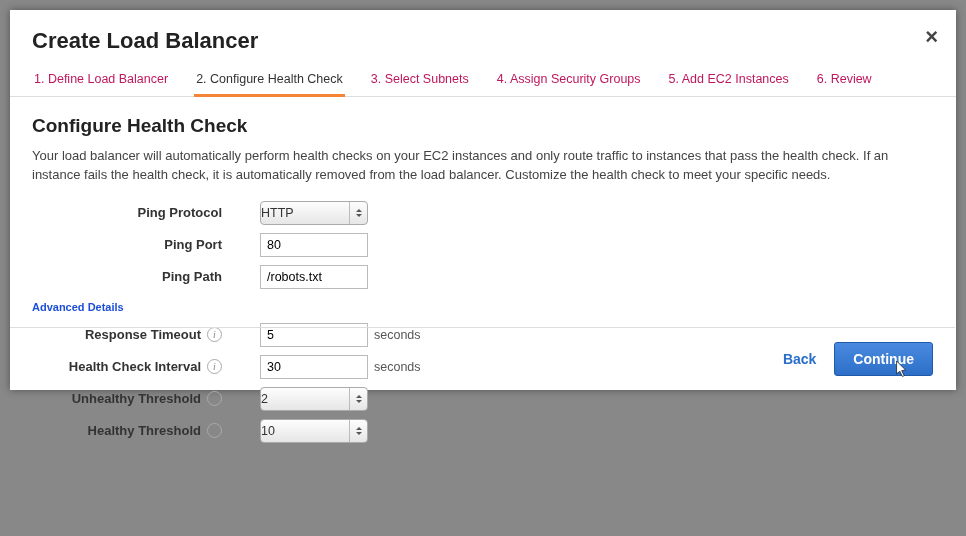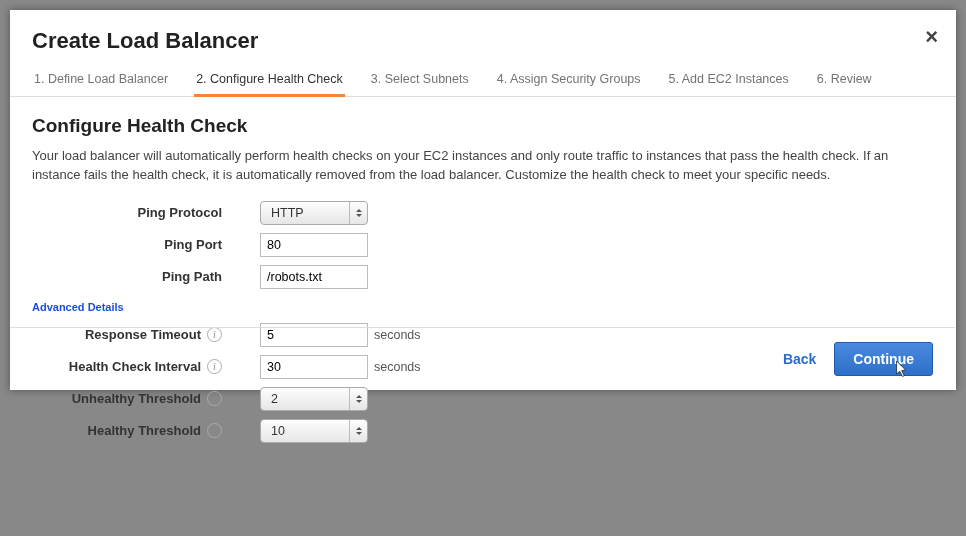--- a/index.html
+++ b/index.html
@@ -40,21 +40,21 @@
   line-height: 1;
 }
 .tabs {
   display: flex;
   border-bottom: 1px solid #ddd;
   padding: 0 22px;
   gap: 24px;
 }
 .tab {
   padding: 8px 2px 10px 2px;
-  color: #737373;
+  color: #be185d;
   font-size: 12.5px;
   cursor: pointer;
   position: relative;
 }
 .tab.active {
   color: #333;
 }
 .tab.active::after {
   content: "";
   position: absolute;
@@ -124,21 +124,20 @@
 }
 .select-wrap {
   position: relative;
   width: 108px;
   height: 24px;
   border: 1px solid #aaa;
   border-radius: 4px;
   background: linear-gradient(#fdfdfd, #e6e6e6);
   display: flex;
   align-items: center;
-  padding-left: 10px;
   font-size: 12.5px;
   cursor: pointer;
 }
 .select-spinner {
   position: absolute;
   right: 0;
   top: 0;
   bottom: 0;
   width: 18px;
   border-left: 1px solid #bbb;

